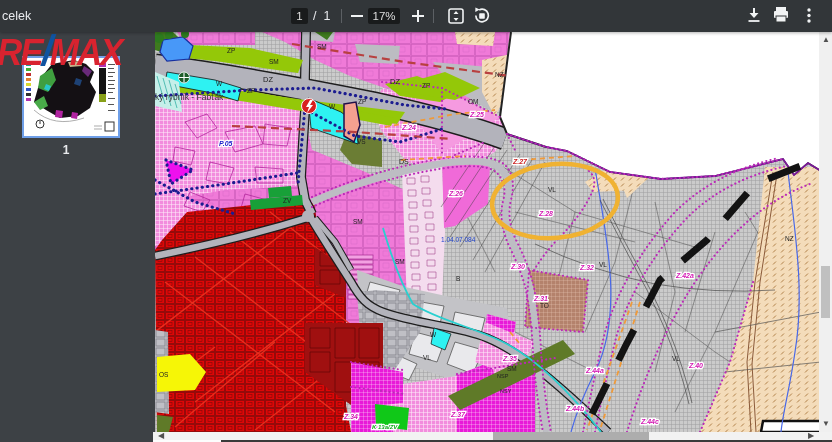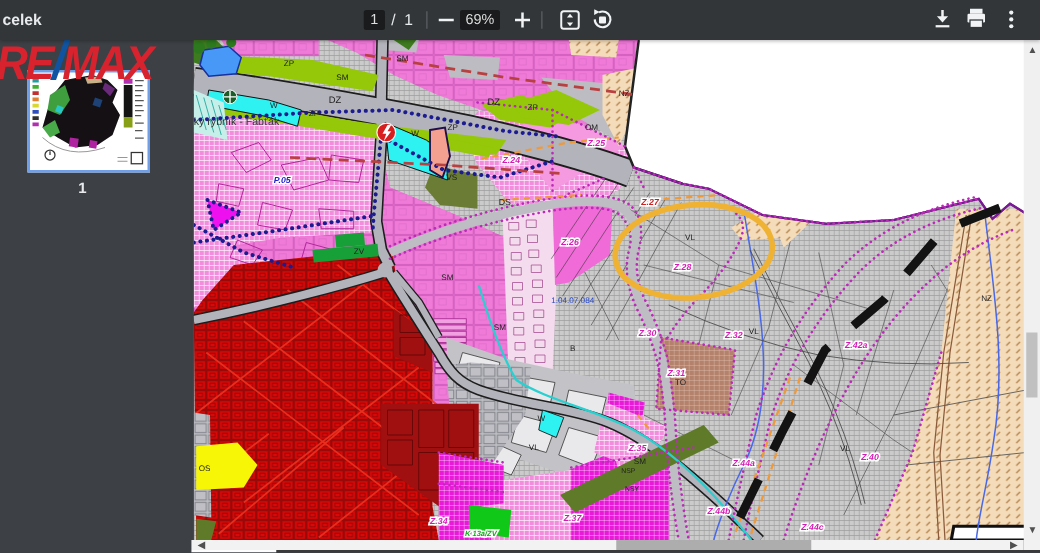--- a/index.html
+++ b/index.html
@@ -377,28 +377,28 @@
           <rect x="2" y="40" width="5" height="3" fill="#b030b0"></rect>
         </g>
 <circle cx="16" cy="66" r="4" fill="none" stroke="#333" stroke-width="1"></circle>
 <path d="M16,63 v3" stroke="#333" stroke-width="1"></path>
 <rect x="81" y="64" width="9" height="9" fill="none" stroke="#333" stroke-width="1"></rect>
 <path d="M70,68 h8 M70,71 h8" stroke="#888" stroke-width="0.7"></path>
 </svg></div>
   <div id="pgnum">1</div>
 </div>
 <div id="toolbar">
-  <div class="tbtext" style="left:2px;font-weight:bold;">celek</div>
+  <div class="tbtext" style="left:2px;">celek</div>
   <div class="box" style="left:291px;width:17px;">1</div>
   <div class="tbtext" style="left:313px;">/&nbsp; 1</div>
   <div class="sep" style="left:341px;"></div>
   <svg class="icon" style="left:347px;" width="20" height="32">
       <path d="M4,16h12" stroke="#f1f3f4" stroke-width="2"></path>
     </svg>
-  <div class="box" style="left:368px;width:32px;">69%</div>
+  <div class="box" style="left:368px;width:32px;">17%</div>
   <svg class="icon" style="left:408px;" width="20" height="32">
       <path d="M4,16h12M10,10v12" stroke="#f1f3f4" stroke-width="2"></path>
     </svg>
   <div class="sep" style="left:433px;"></div>
   <svg class="icon" style="left:446px;" width="20" height="32">
       <rect x="3" y="9" width="14" height="14" rx="2" fill="none" stroke="#f1f3f4" stroke-width="1.6"></rect>
       <path d="M10,11l2.5,3h-5z M10,21l2.5,-3h-5z" fill="#f1f3f4"></path>
     </svg>
   <svg class="icon" style="left:472px;" width="20" height="32">
       <g transform="translate(20,0) scale(-1,1)">

